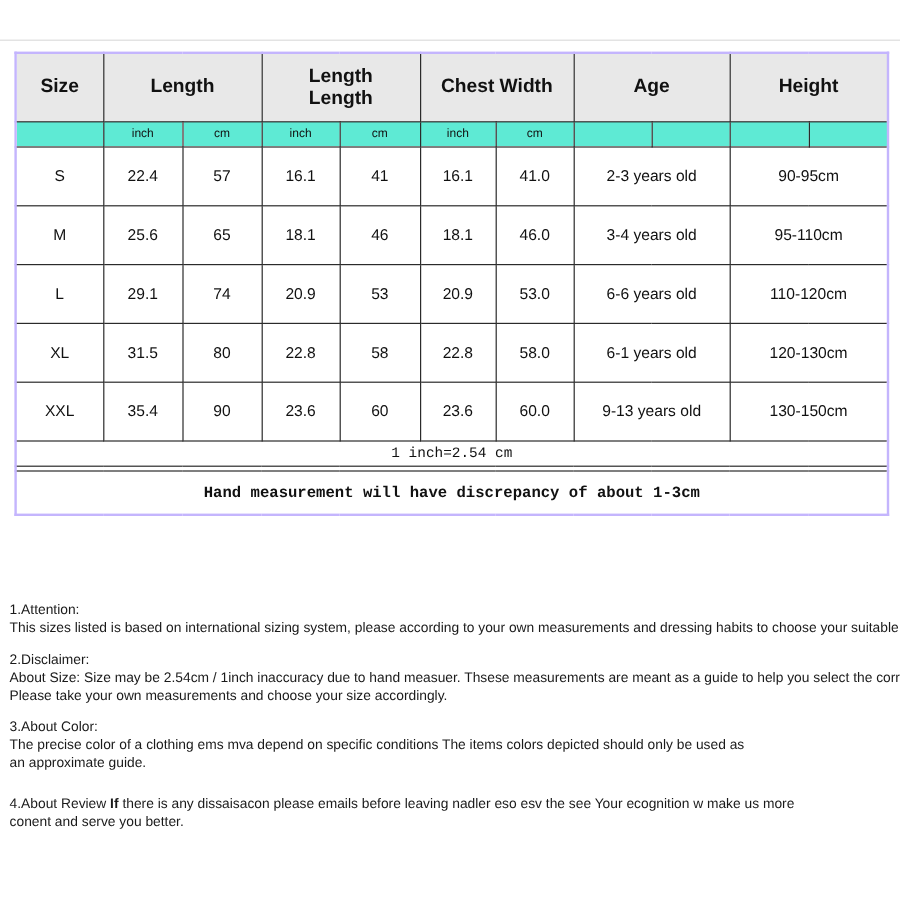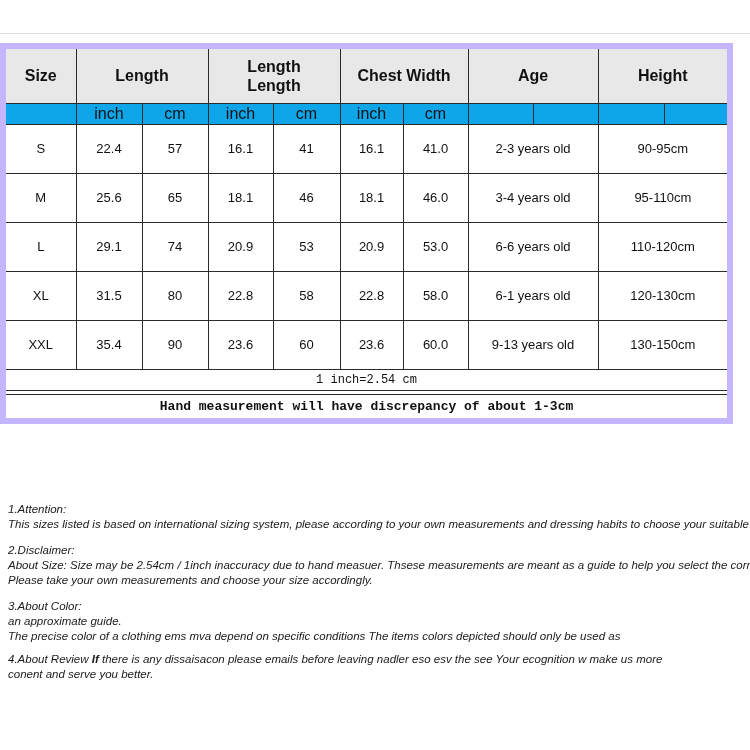--- a/index.html
+++ b/index.html
@@ -5,56 +5,56 @@
   html,body{margin:0;padding:0;}
   body{
     width:750px;height:750px;background:#ffffff;position:relative;
     font-family:"Liberation Sans", sans-serif;color:#111;
     -webkit-font-smoothing:antialiased;
   }
   .top-hairline{
     position:absolute;left:0;top:33px;width:750px;height:1px;background:#dddddd;
   }
   table.size-chart{
-    position:absolute;left:0;top:43px;width:727px;
+    position:absolute;left:12px;top:43px;width:727px;
     border-collapse:collapse;table-layout:fixed;
-    border:6px solid #c4b5fd;
+    border:2px solid #c4b5fd;
   }
   table.size-chart th, table.size-chart td{
     border:1px solid #2b2b2b;text-align:center;vertical-align:middle;
     padding:0;overflow:hidden;
   }
   tr.head-row{height:57px;}
   tr.head-row th{
     background:#e8e8e8;font-weight:bold;font-size:16px;line-height:19px;
   }
   tr.unit-row{height:21px;}
   tr.unit-row td{
-    background:#0ea5e9;font-size:16px;line-height:13px;
+    background:#5eead4;font-size:10px;line-height:13px;
   }
   tr.data-row{height:49px;}
   tr.data-row td{font-size:13px;}
   tr.note-row-1{height:21px;}
   tr.note-row-1 td{
     font-family:"Liberation Mono", monospace;font-weight:normal;font-size:12px;
   }
   tr.gap-row{height:4px;}
   tr.gap-row td{border-top:1px solid #2b2b2b;border-bottom:1px solid #2b2b2b;}
-  tr.note-row-2{height:27px;}
+  tr.note-row-2{height:37px;}
   tr.note-row-2 td{
     font-family:"Liberation Mono", monospace;font-weight:bold;font-size:13px;
   }
   .two-line span{display:block;}
   .notes-area{
     position:absolute;left:8px;top:502px;width:738px;
     font-size:11.5px;line-height:15px;color:#1a1a1a;
   }
   .notes-section{margin:0 0 11px 0;}
-  .notes-section.tight{margin-bottom:8px;}
-  .notes-section p{margin:0;white-space:nowrap;font-style:italic;}
+  .notes-section.tight{margin-bottom:19px;}
+  .notes-section p{margin:0;white-space:nowrap;}
   .bold-inline{font-weight:bold;}
 </style>
 </head>
 <body>
 
 <div class="top-hairline"></div>
 
 <table class="size-chart">
   <colgroup>
     <col style="width:73px">
@@ -174,20 +174,20 @@
     <p>1.Attention:</p>
     <p>This sizes listed is based on international sizing system, please according to your own measurements and dressing habits to choose your suitable size.</p>
   </div>
   <div class="notes-section">
     <p>2.Disclaimer:</p>
     <p>About Size: Size may be 2.54cm / 1inch inaccuracy due to hand measuer. Thsese measurements are meant as a guide to help you select the correct size.</p>
     <p>Please take your own measurements and choose your size accordingly.</p>
   </div>
   <div class="notes-section tight">
     <p>3.About Color:</p>
+    <p>The precise color of a clothing ems mva depend on specific conditions The items colors depicted should only be used as</p>
     <p>an approximate guide.</p>
-    <p>The precise color of a clothing ems mva depend on specific conditions The items colors depicted should only be used as</p>
   </div>
   <div class="notes-section">
     <p><span>4.About Review</span> <span class="bold-inline">If</span> <span>there is any dissaisacon please emails before leaving nadler eso esv the see Your ecognition w make us more</span></p>
     <p>conent and serve you better.</p>
   </div>
 </div>
 
 </body></html>

